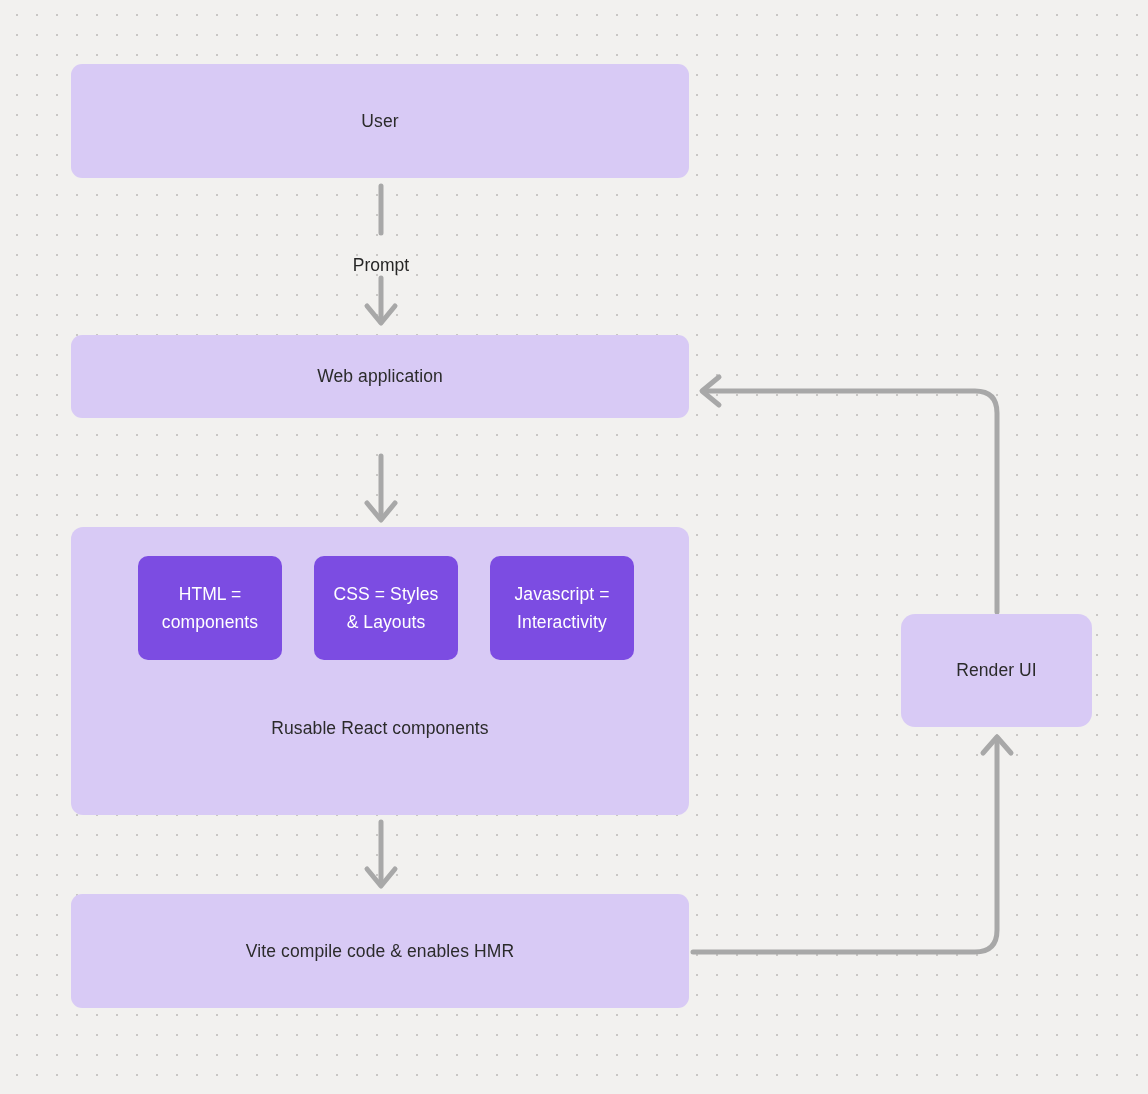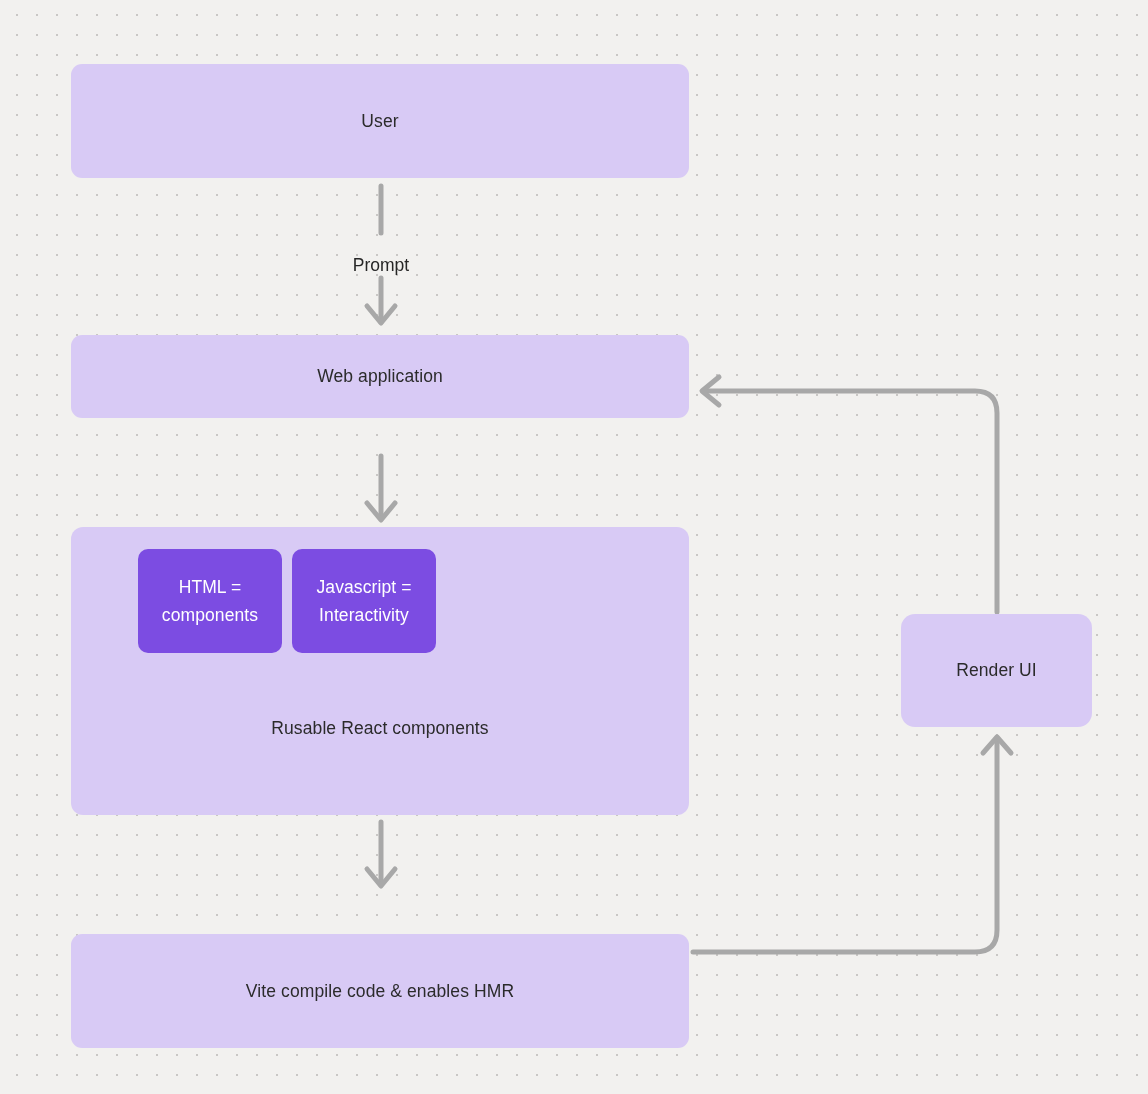--- a/index.html
+++ b/index.html
@@ -48,28 +48,28 @@
     display:flex;
     align-items:center;
     justify-content:center;
     color:var(--text-dark);
     font-size:17.5px;
     letter-spacing:0.1px;
   }
   .node-user          {left:71px; top:64px;  width:618px; height:114px;}
   .node-webapp        {left:71px; top:335px; width:618px; height:83px;}
   .node-components    {left:71px; top:527px; width:618px; height:288px; border-radius:12px; display:block;}
-  .node-vite          {left:71px; top:894px; width:618px; height:114px;margin-top:40px;}
+  .node-vite          {left:71px; top:894px; width:618px; height:114px;}
   .node-render-ui     {left:901px;top:614px; width:191px; height:113px; border-radius:14px;}
 
   .blocks-row{
     position:absolute;
-    left:67px; top:22px;
+    left:67px; top:29px;
     display:flex;
-    gap:10px;
+    gap:32px;
     align-items:flex-end;
   }
   .accent-block{
     width:144px;
     height:104px;
     background:var(--accent-fill);
     border-radius:10px;
     color:var(--accent-text);
     display:flex;
     flex-direction:column;
@@ -134,20 +134,24 @@
     <span>Web application</span>
   </div>
 
   <div class="node node-components">
     <div class="blocks-row">
       <div class="accent-block">
         <span>HTML =</span>
         <span>components</span>
       </div>
       <div class="accent-block">
+        <span>CSS = Styles</span>
+        <span>&amp; Layouts</span>
+      </div>
+      <div class="accent-block">
         <span>Javascript =</span>
         <span>Interactivity</span>
       </div>
     </div>
     <div class="group-caption">Rusable React components</div>
   </div>
 
   <div class="node node-vite">
     <span>Vite compile code &amp; enables HMR</span>
   </div>

